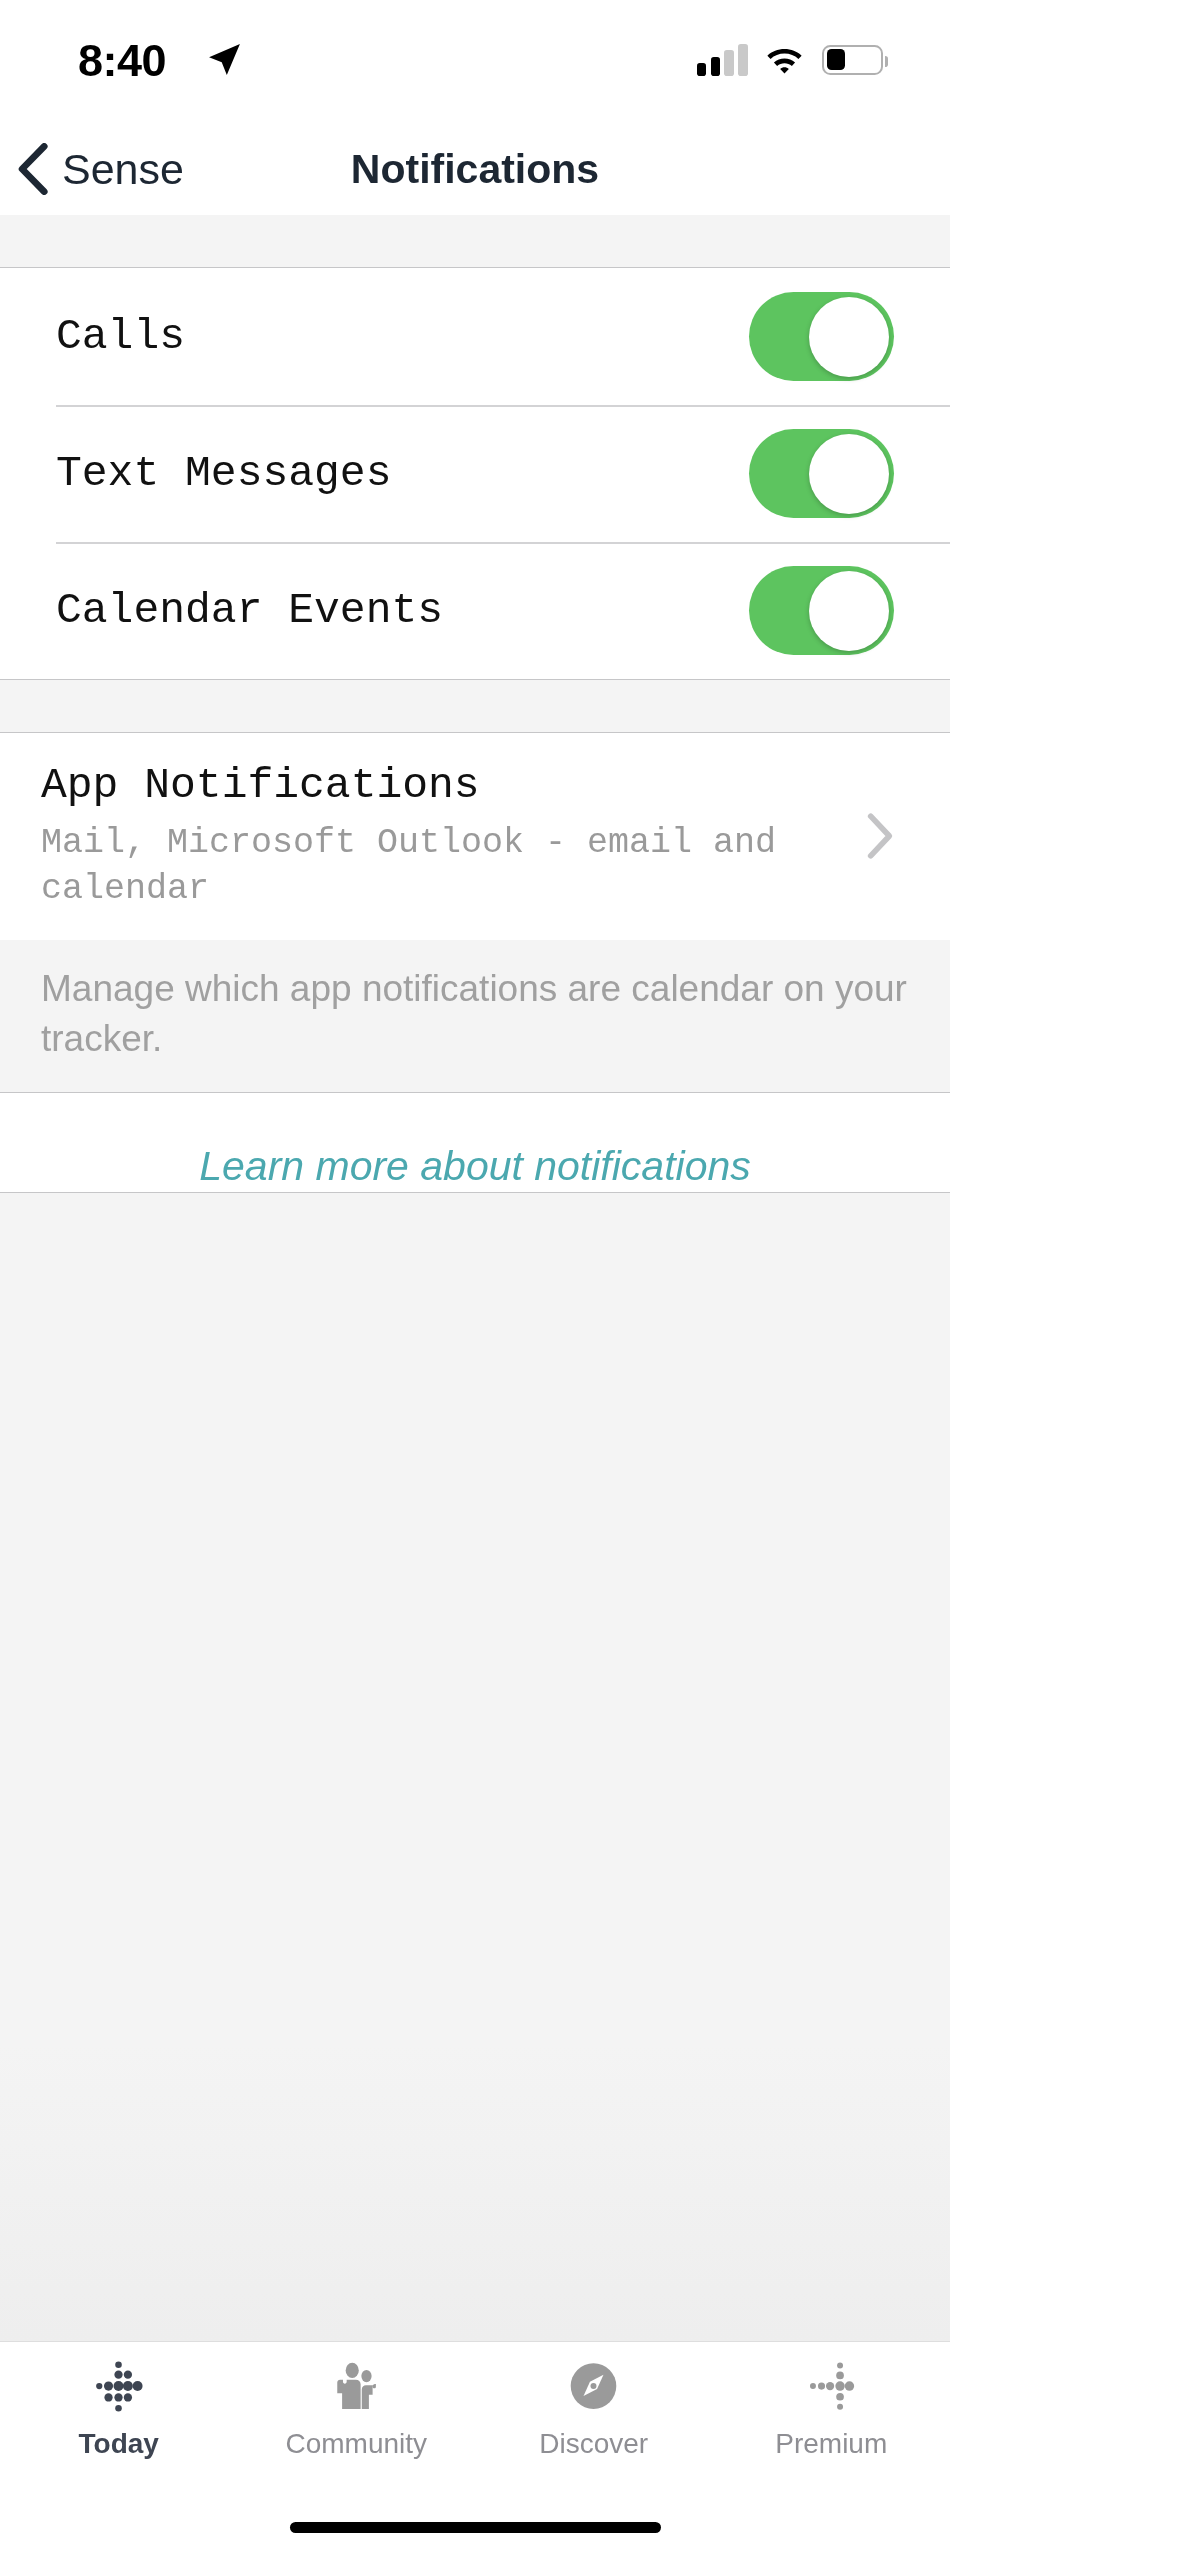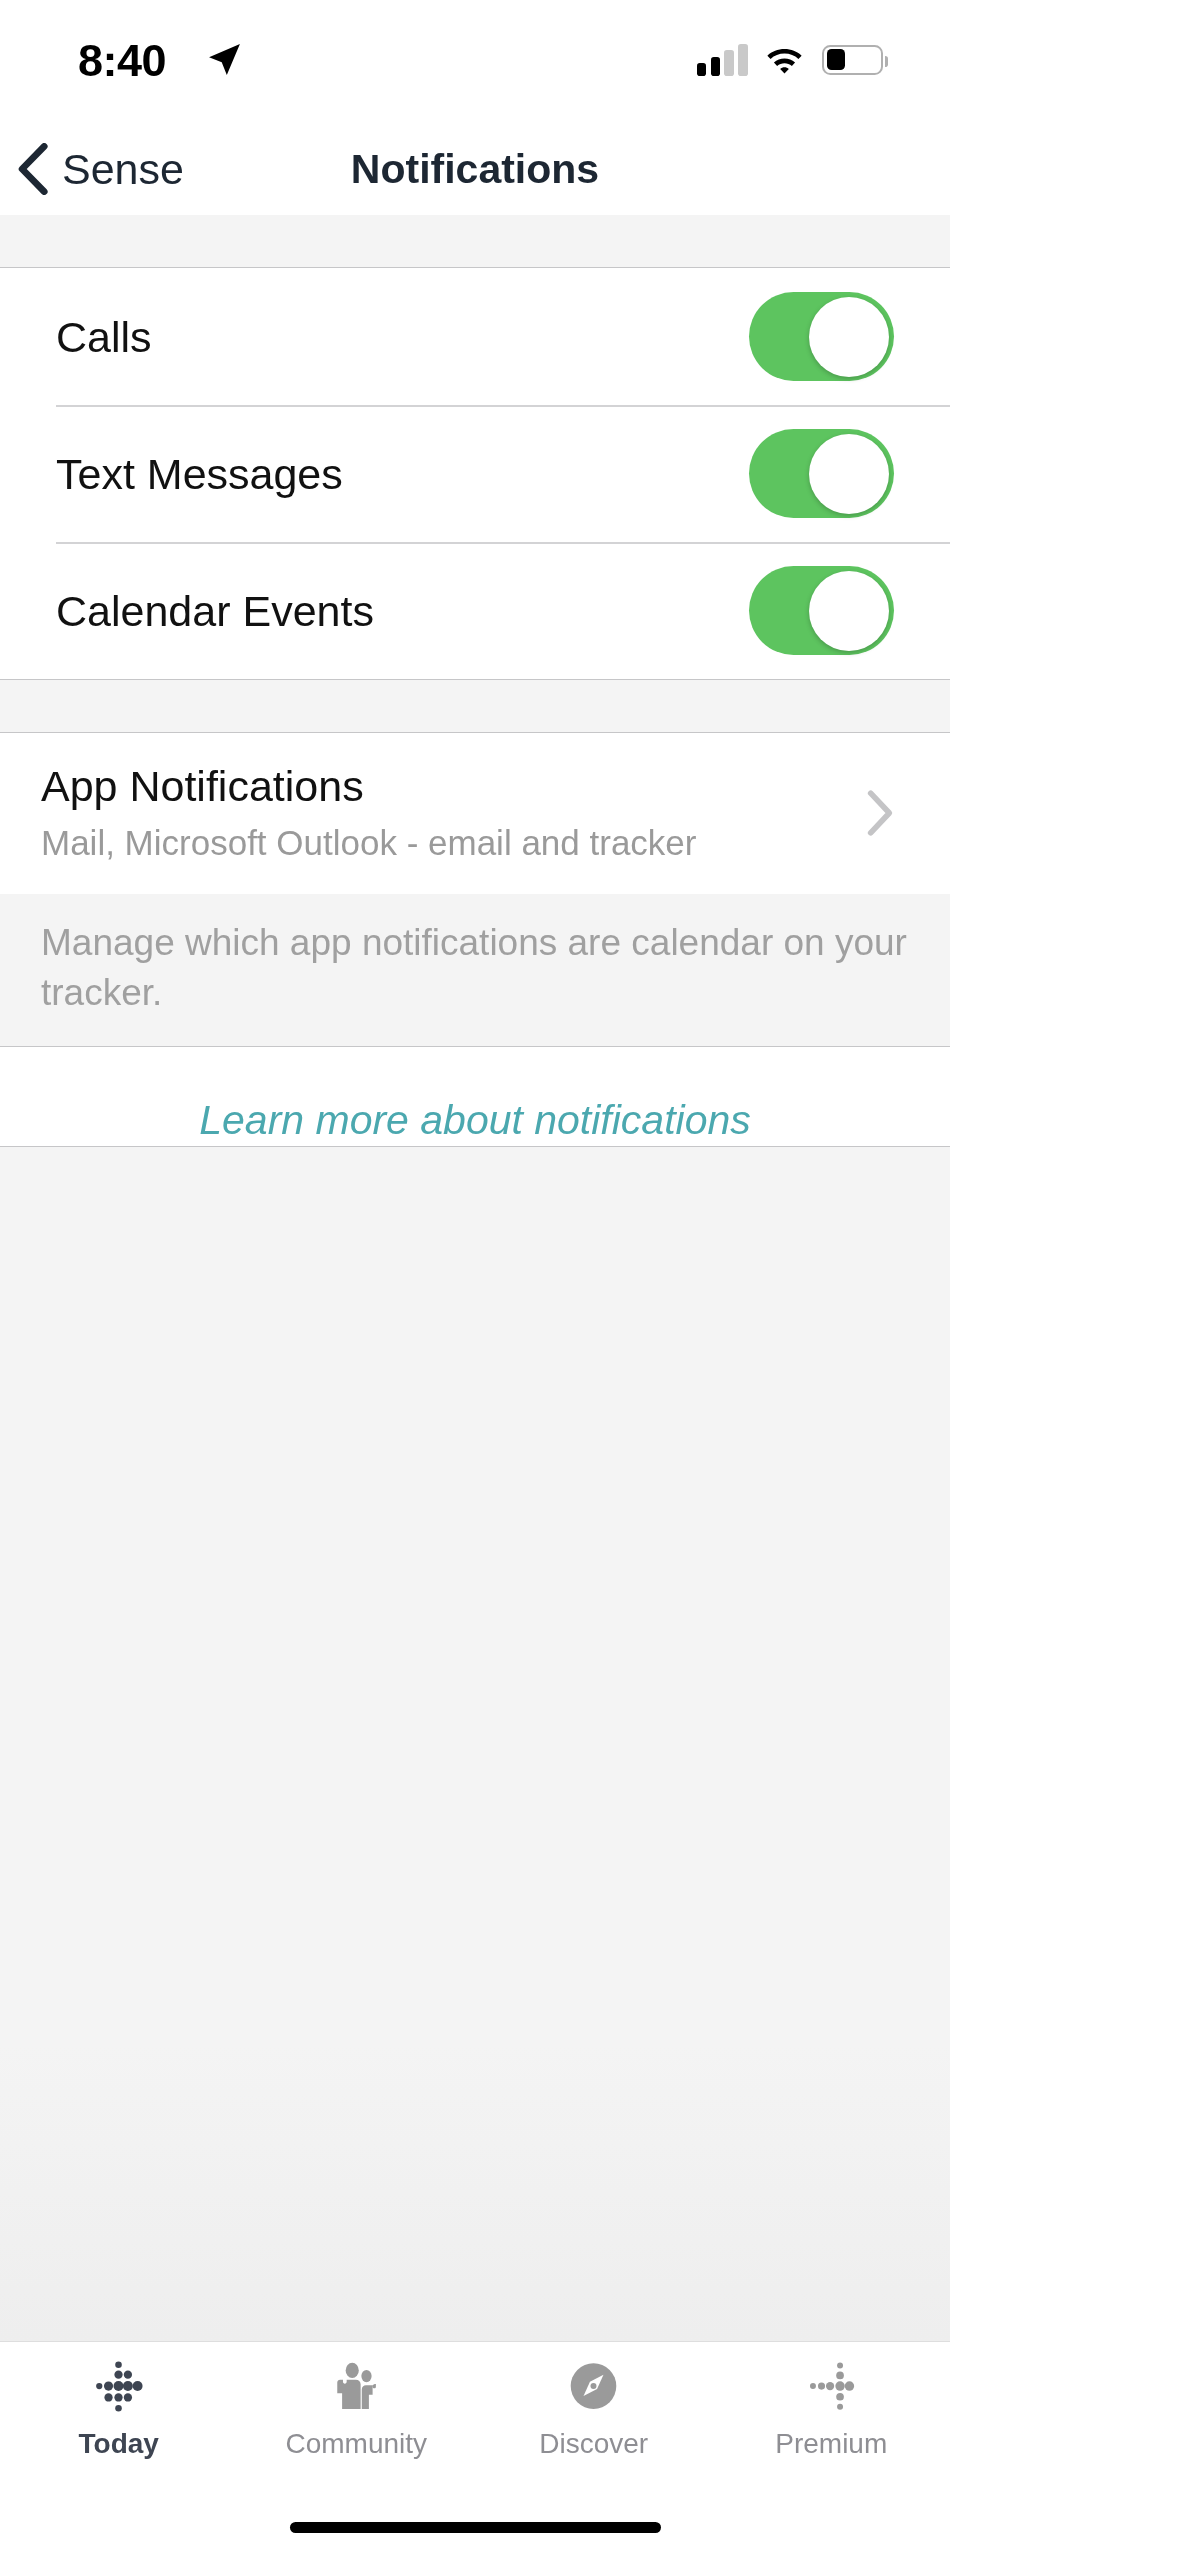--- a/index.html
+++ b/index.html
@@ -136,20 +136,21 @@
     flex-direction: column;
     overflow: hidden;
   }
 
   .gap { flex: 0 0 52px; background: #f4f4f4; }
 
   .section {
     background: #ffffff;
     border-top: 1.9px solid #c6c6c8;
     border-bottom: 1.9px solid #c6c6c8;
+    font-family: Liberation Mono, monospace;
   }
 
   
   .row-toggle {
     position: relative;
     height: 137px;
     display: flex;
     align-items: center;
     padding: 0 56px 0 56px;
     background: #ffffff;
@@ -350,21 +351,21 @@
       </div>
 
     </div>
 
     <div class="gap"></div>
 
     <div class="section" style="border-bottom:none">
       <div class="row-disclosure">
         <div class="text-col">
           <div class="disclosure-title">App Notifications</div>
-          <div class="disclosure-sub">Mail, Microsoft Outlook - email and tracker</div>
+          <div class="disclosure-sub">Mail, Microsoft Outlook - email and calendar</div>
         </div>
         <svg class="chevron-right" viewBox="0 0 12 20">
           <path d="M2 1.5L10 10l-8 8.5" fill="none" stroke="#c4c4c6" stroke-width="2.4" stroke-linecap="round" stroke-linejoin="round"></path>
         </svg>
       </div>
     </div>
 
     <div class="footer-note">Manage which app notifications are calendar on your tracker.</div>
 
     <div class="row-link">

